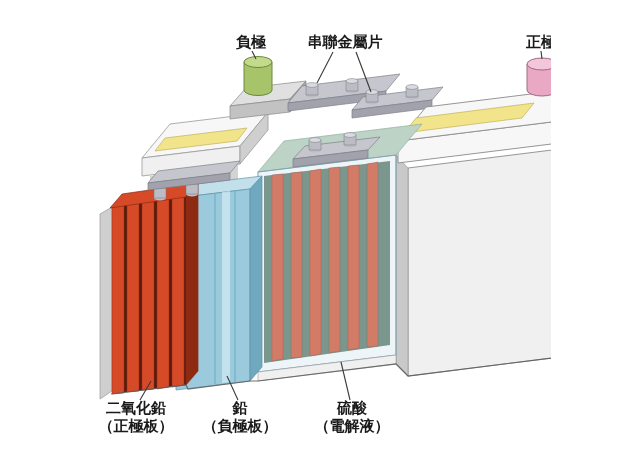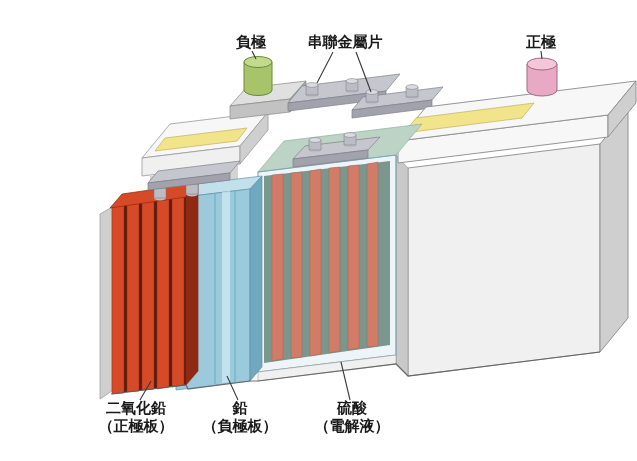--- a/index.html
+++ b/index.html
@@ -1,16 +1,16 @@
 <!DOCTYPE html>
 <html style="--background: #ffffff; --label_text: #1a1a1a; --leader_line: #3a3a3a; --red_plate: #d64a28; --red_plate_dark: #8e2a12; --red_plate_gap: #571c0e; --blue_plate: #9ccadd; --blue_plate_light: #c2e0ec; --blue_plate_dark: #6fa8bf; --electrolyte_surface: #bcd3c6; --electrolyte_deep: #54725f; --cell_wall: #cbe0e9; --case_face: #f0f0f0; --case_side: #cfcfcf; --case_shadow: #c4c4c4; --lid_face: #f7f7f7; --yellow_strip: #f2e48a; --terminal_green: #a7c46a; --terminal_green_top: #c3d98c; --terminal_pink: #e9a8c4; --terminal_pink_top: #f4c6da; --connector: #c6c6ce; --connector_dark: #a2a2ac; --post: #bcbcc4; --post_top: #dadae2;"><head>
 <meta charset="utf-8">
 <style>
   html,body{margin:0;padding:0;background:#fff;}
-  .stage{position:relative;width:637px;height:461px;background:var(--background,#fff);overflow:hidden;
+  .stage{position:relative;width:551px;height:461px;background:var(--background,#fff);overflow:hidden;
          font-family:"DejaVu Sans",sans-serif;}
   svg{position:absolute;left:0;top:0;}
   .lbl{font-family:"DejaVu Sans",sans-serif;font-size:15px;font-weight:600;fill:var(--label_text,#1a1a1a);}
   .leader{stroke:var(--leader_line,#3a3a3a);stroke-width:1.1;fill:none;}
   .c-case{fill:var(--case_face,#f0f0f0);}
   .c-caseside{fill:var(--case_side,#cfcfcf);}
   .c-shadow{fill:var(--case_shadow,#c4c4c4);}
   .c-lid{fill:var(--lid_face,#f7f7f7);}
   .c-yellow{fill:var(--yellow_strip,#f2e48a);}
   .c-red{fill:var(--red_plate,#d64a28);}

